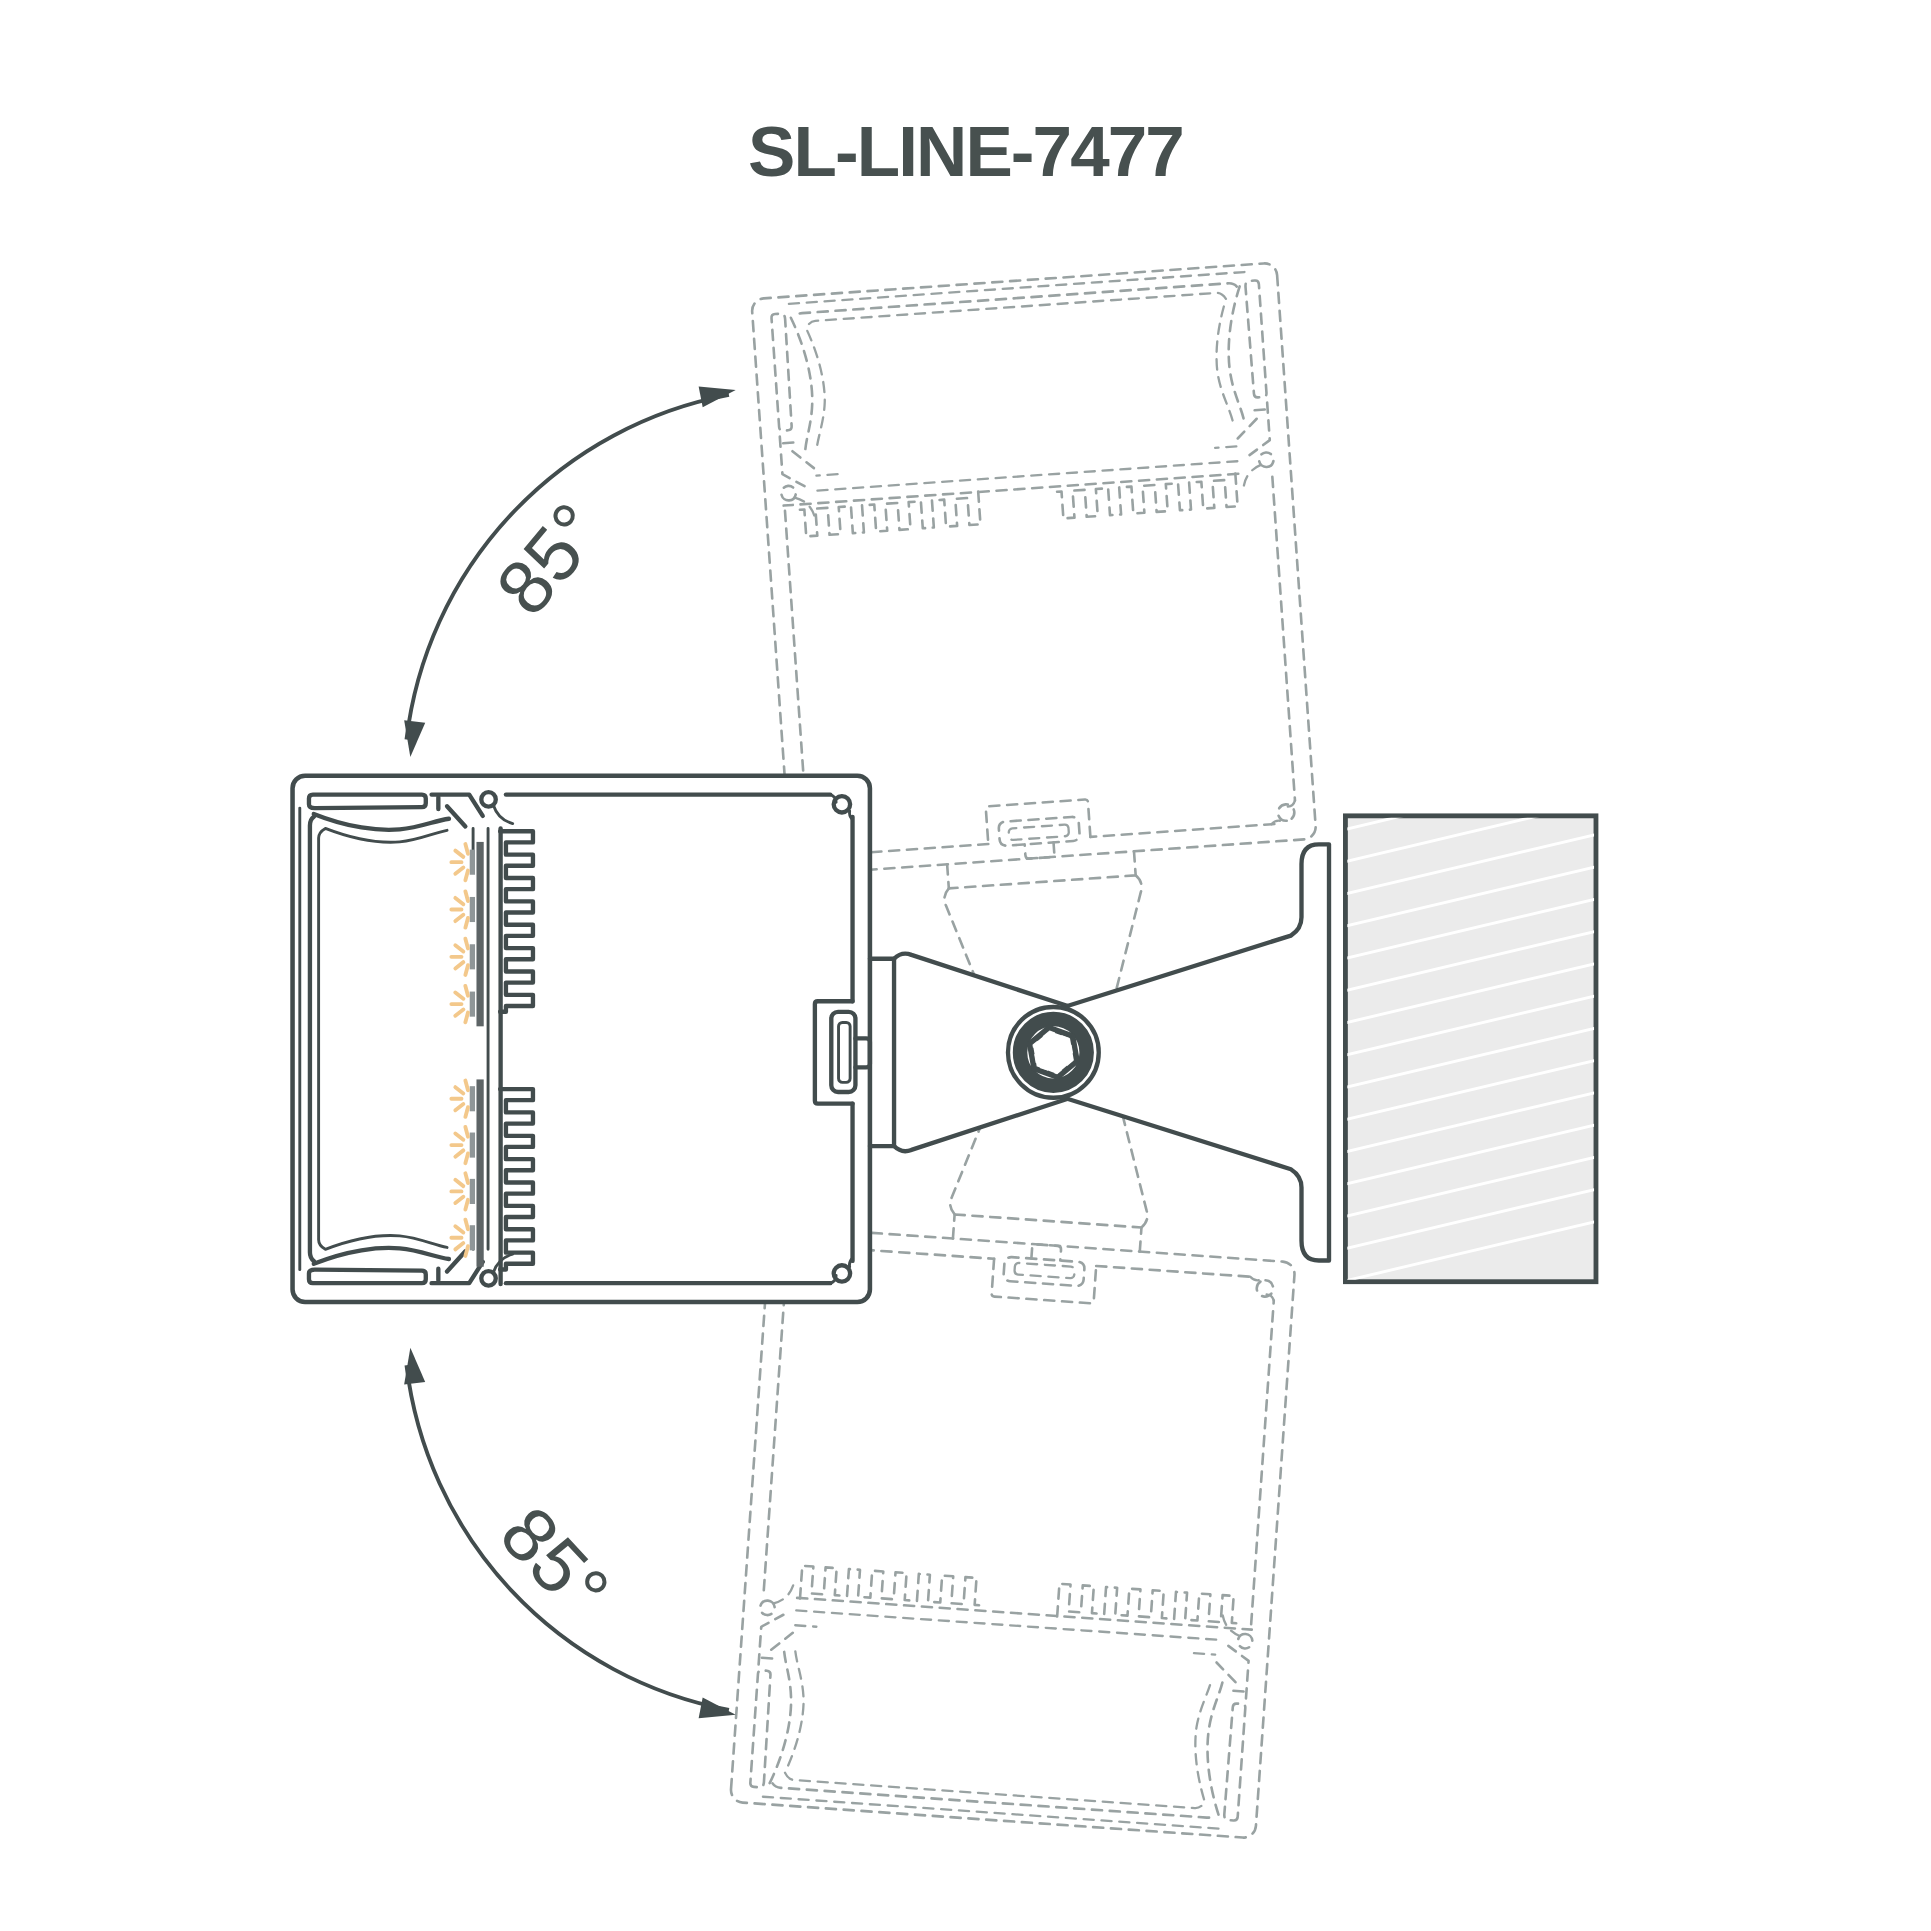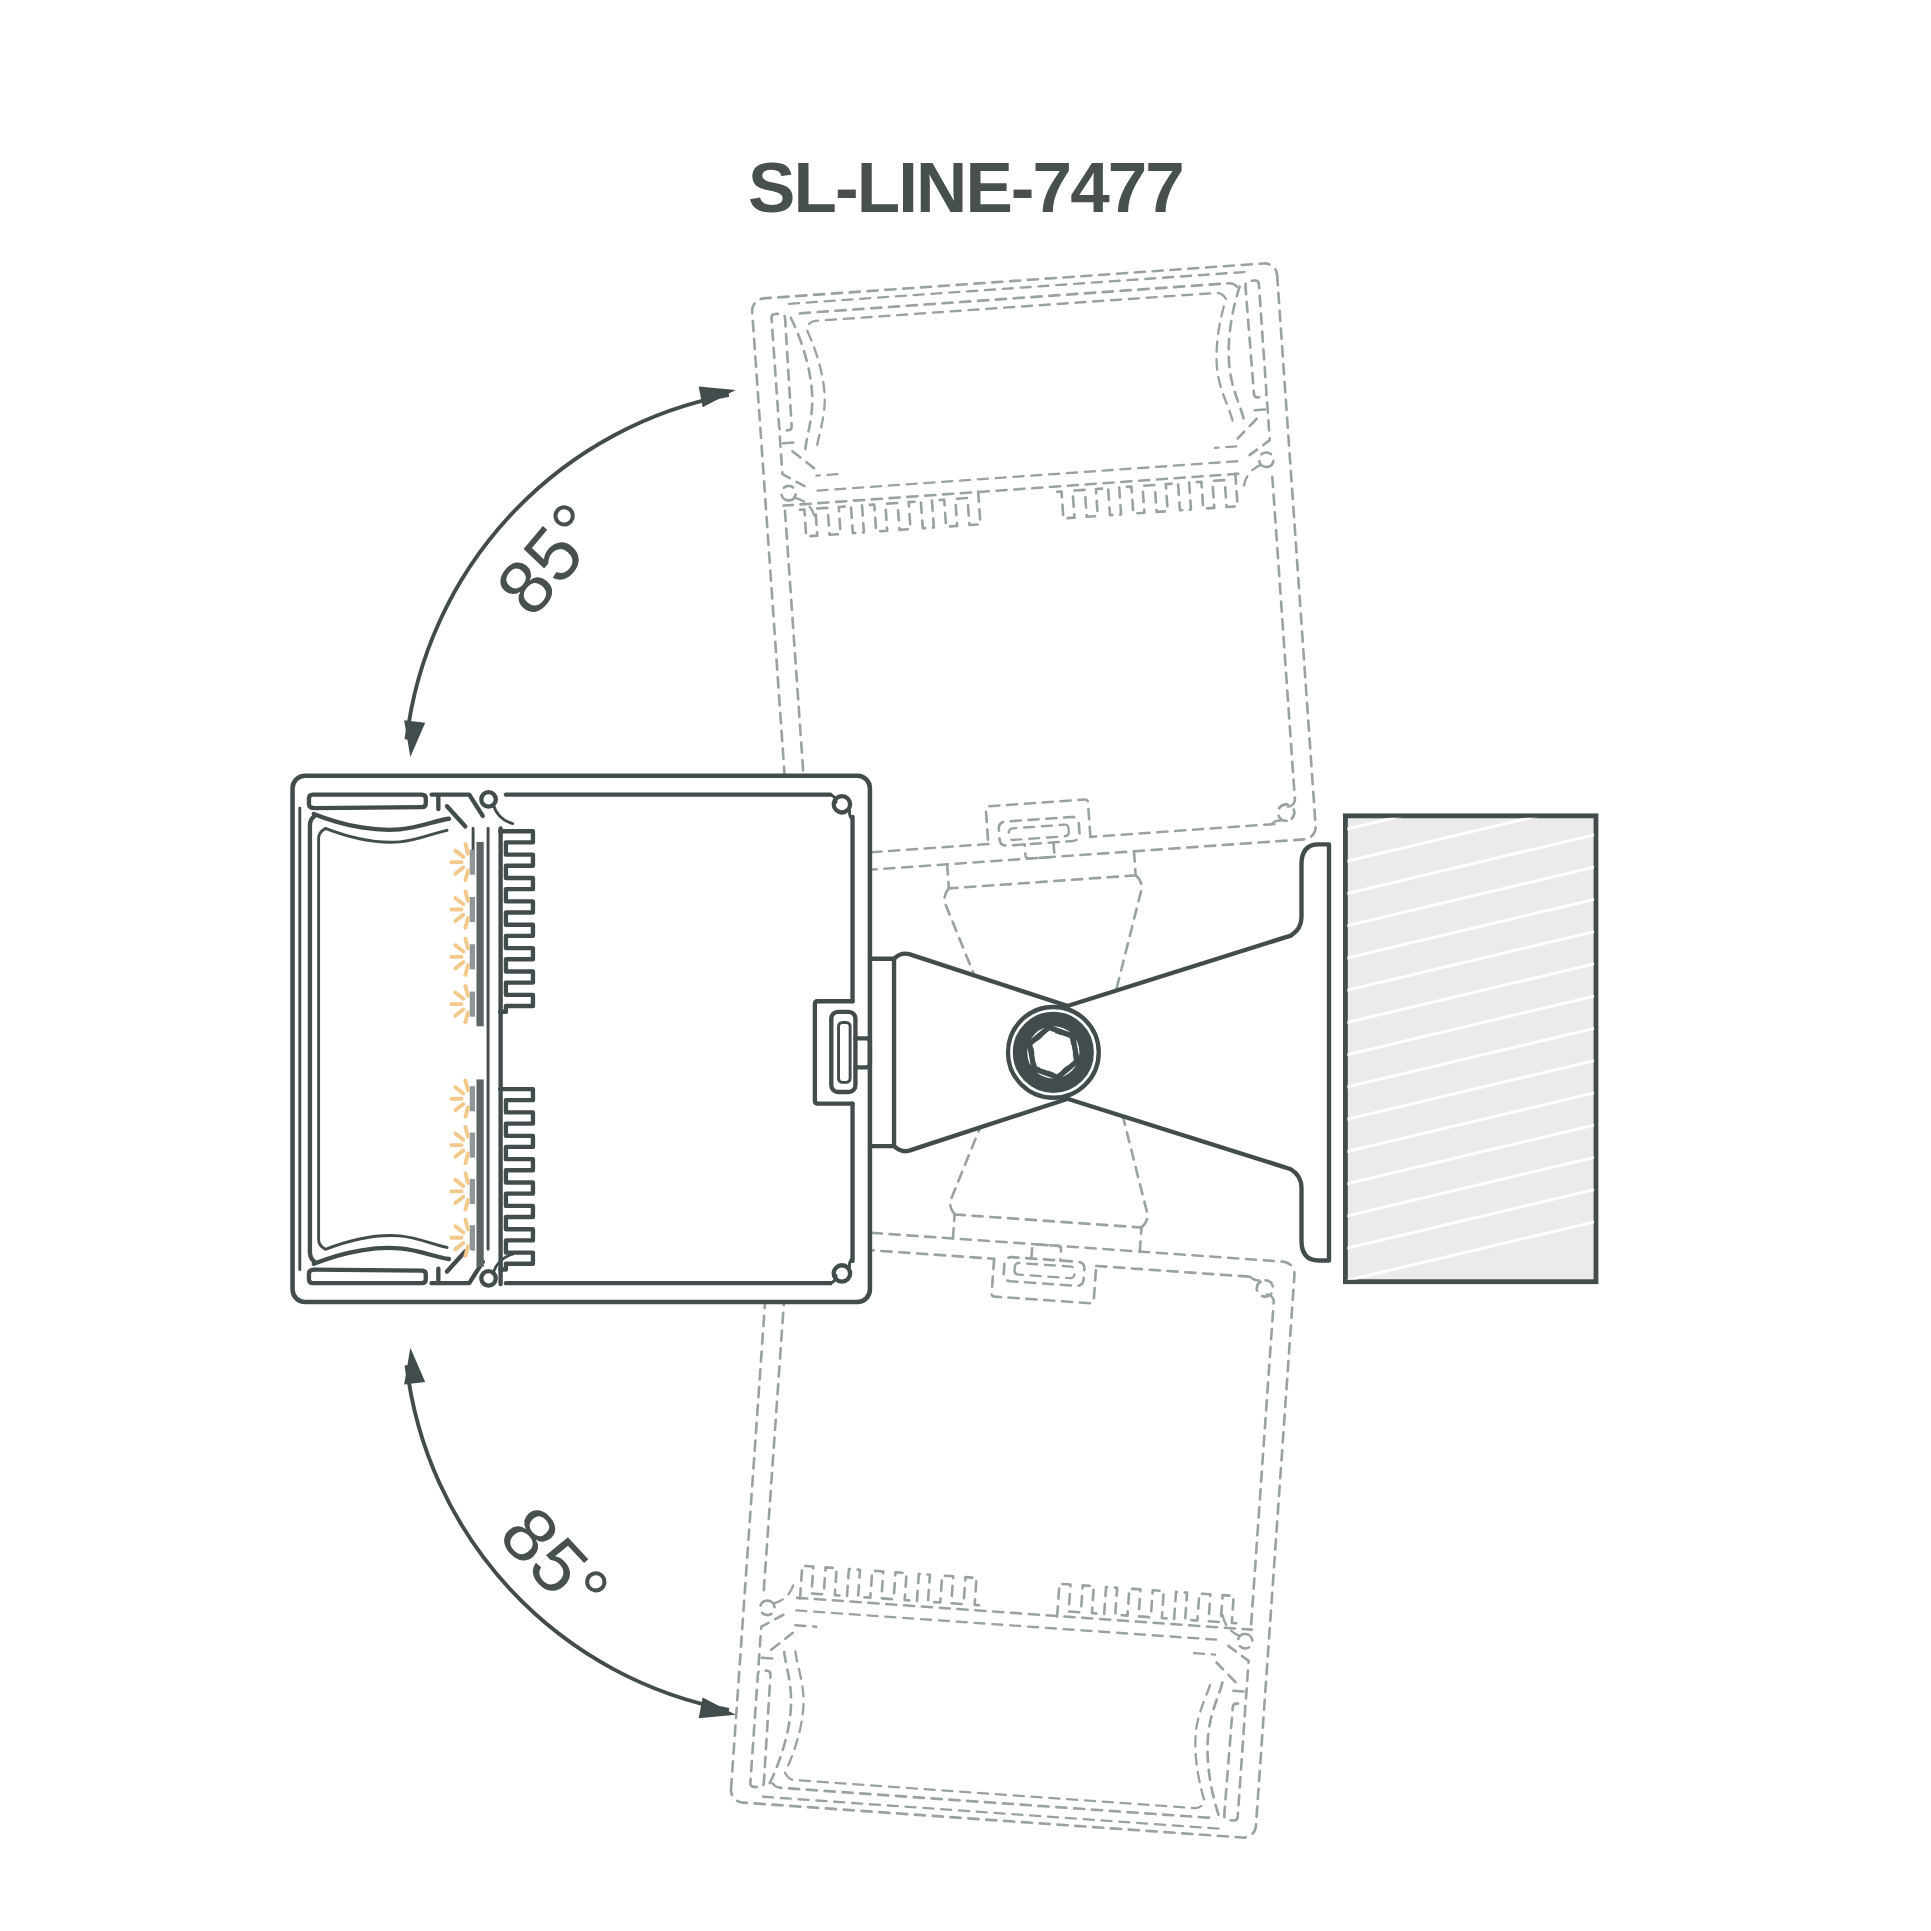--- a/index.html
+++ b/index.html
@@ -4,21 +4,21 @@
 <style>
   html,body{margin:0;padding:0;background:#ffffff;}
   .page{width:1931px;height:1931px;position:relative;background:#ffffff;
         font-family:"Liberation Sans", sans-serif;}
   svg{position:absolute;left:0;top:0;}
   .s{fill:none;stroke:var(--sc,#424c4d);stroke-width:var(--swA,4.5);stroke-dasharray:var(--sd,0);stroke-linejoin:round;stroke-linecap:round;}
   .t{fill:none;stroke:var(--sc,#424c4d);stroke-width:var(--swB,3);stroke-dasharray:var(--sd,0);stroke-linejoin:round;stroke-linecap:round;}
   .b{stroke-width:var(--swC,4.7);}
   .ghost{--sc:#99a2a2;--swA:2.7;--swB:2.4;--swC:2.7;--sd:10.5 8;}
   .title{position:absolute;left:0;top:111px;width:1931px;text-align:center;
-         font-size:71px;font-weight:bold;color:#47504f;letter-spacing:-1.9px;margin-top:36px;}
+         font-size:71px;font-weight:bold;color:#47504f;letter-spacing:-1.9px;}
   .lbl{font-size:79px;fill:#47504f;font-weight:normal;}
 </style>
 </head>
 <body>
 <div class="page">
 
 <div class="title">SL-LINE-7477</div>
 <svg width="1931" height="1931" viewBox="0 0 2000 2000">
 <defs>
 <g id="metal">

